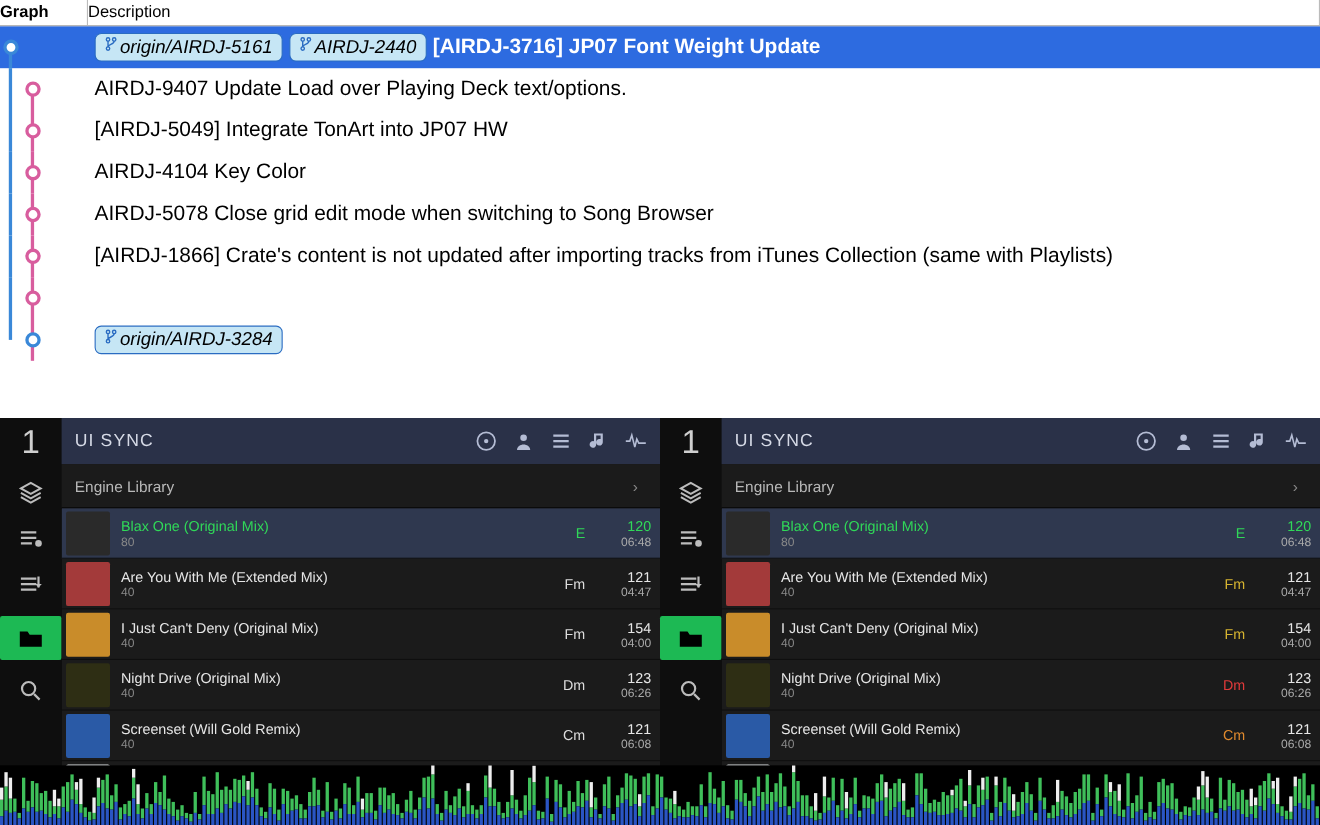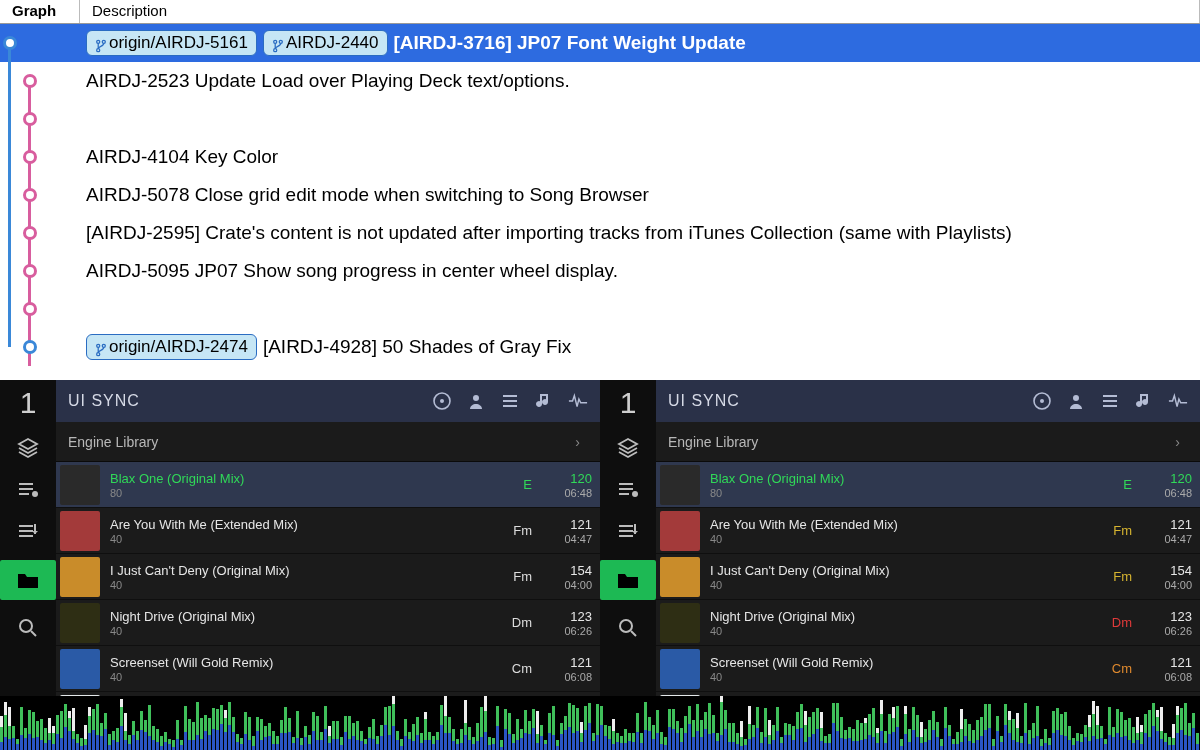--- a/index.html
+++ b/index.html
@@ -1,40 +1,40 @@
 <!DOCTYPE html>
 <html><head>
 <meta charset="utf-8">
 <style>
   * { box-sizing: border-box; margin: 0; padding: 0; }
   body { font-family: "Helvetica Neue", Arial, sans-serif; width: 1200px; height: 750px; overflow: hidden; background: #fff; }
 
   
   .git-section { width: 100%; height: 380px; background: #fff; overflow: hidden; }
   .git-header { display: flex; border-bottom: 1px solid #999; height: 24px; font-size: 15px; color: #000; }
-  .git-header-col { padding: 2px 12px; border-right: 1px solid #bbb; }
+  .git-header-col { padding: 2px 0; border-right: 1px solid #bbb; }
   .git-header-col.graph { width: 80px; font-weight: bold; }
   .git-header-col.desc { flex: 1; }
 
   .git-rows { position: relative; }
   .git-row { display: flex; align-items: center; height: 38px; font-size: 19px; position: relative; }
   .git-row.selected { background: #2d6be0; color: #fff; }
   .git-row .graph-col { width: 80px; position: relative; height: 100%; flex-shrink: 0; }
   .git-row .desc-col { flex: 1; display: flex; align-items: center; gap: 6px; padding-left: 6px; }
 
   .commit-node { position: absolute; width: 14px; height: 14px; border-radius: 50%; border: 3px solid; background: #fff; top: 50%; transform: translateY(-50%); }
   .commit-line { position: absolute; width: 3px; top: 0; bottom: 0; }
   .commit-line.half-top { bottom: 50%; }
   .commit-line.half-bottom { top: 50%; }
   .line-blue { background: #3a88d8; }
   .line-pink { background: #d85d9e; }
   .node-blue { border-color: #3a88d8; }
   .node-pink { border-color: #d85d9e; }
 
-  .branch-tag { display: inline-flex; align-items: flex-end; gap: 2px; padding: 2px 8px; border-radius: 6px; border: 1.5px solid #2a6cc2; background: #c6e6f5; color: #000; font-size: 17px; font-weight: 500; }
+  .branch-tag { display: inline-flex; align-items: flex-start; gap: 2px; padding: 2px 8px; border-radius: 6px; border: 1.5px solid #2a6cc2; background: #c6e6f5; color: #000; font-size: 17px; font-weight: 500; font-style: italic; }
   .branch-tag.pink { background: #f6d5ea; border-color: #c45a99; }
   .branch-tag svg { width: 12px; height: 14px; }
 
   .commit-msg { color: #000; }
   .git-row.selected .commit-msg { color: #fff; font-weight: 600; }
 
   
   .dj-section { width: 100%; height: 370px; display: flex; background: #000; }
   .dj-pane { width: 600px; height: 370px; position: relative; color: #c9c9c9; font-family: Arial, sans-serif; display: flex; flex-direction: column; }
 
@@ -114,29 +114,32 @@
           <span class="commit-msg">[AIRDJ-3716] JP07 Font Weight Update</span>
         </div>
       </div>
       <div class="git-row">
         <div class="graph-col">
           <div class="commit-line line-blue" style="left: 8px;"></div>
           <div class="commit-line line-pink half-bottom" style="left: 28px;"></div>
           <div class="commit-node node-pink" style="left: 23px;"></div>
         </div>
         <div class="desc-col">
-          <span class="commit-msg">AIRDJ-2523 Update Load over Playing Deck text/options.</span>
+          <span class="commit-msg">AIRDJ-9407 Update Load over Playing Deck text/options.</span>
         </div>
       </div>
       <div class="git-row">
         <div class="graph-col">
           <div class="commit-line line-blue" style="left: 8px;"></div>
           <div class="commit-line line-pink" style="left: 28px;"></div>
           <div class="commit-node node-pink" style="left: 23px;"></div>
         </div>
+        <div class="desc-col">
+          <span class="commit-msg">[AIRDJ-5049] Integrate TonArt into JP07 HW</span>
+        </div>
       </div>
       <div class="git-row">
         <div class="graph-col">
           <div class="commit-line line-blue" style="left: 8px;"></div>
           <div class="commit-line line-pink" style="left: 28px;"></div>
           <div class="commit-node node-pink" style="left: 23px;"></div>
         </div>
         <div class="desc-col">
           <span class="commit-msg">AIRDJ-4104 Key Color</span>
         </div>
@@ -151,31 +154,21 @@
           <span class="commit-msg">AIRDJ-5078 Close grid edit mode when switching to Song Browser</span>
         </div>
       </div>
       <div class="git-row">
         <div class="graph-col">
           <div class="commit-line line-blue" style="left: 8px;"></div>
           <div class="commit-line line-pink" style="left: 28px;"></div>
           <div class="commit-node node-pink" style="left: 23px;"></div>
         </div>
         <div class="desc-col">
-          <span class="commit-msg">[AIRDJ-2595] Crate's content is not updated after importing tracks from iTunes Collection (same with Playlists)</span>
-        </div>
-      </div>
-      <div class="git-row">
-        <div class="graph-col">
-          <div class="commit-line line-blue" style="left: 8px;"></div>
-          <div class="commit-line line-pink" style="left: 28px;"></div>
-          <div class="commit-node node-pink" style="left: 23px;"></div>
-        </div>
-        <div class="desc-col">
-          <span class="commit-msg">AIRDJ-5095 JP07 Show song progress in center wheel display.</span>
+          <span class="commit-msg">[AIRDJ-1866] Crate's content is not updated after importing tracks from iTunes Collection (same with Playlists)</span>
         </div>
       </div>
       <div class="git-row">
         <div class="graph-col">
           <div class="commit-line line-blue" style="left: 8px;"></div>
           <div class="commit-line line-pink" style="left: 28px;"></div>
           <div class="commit-node node-pink" style="left: 23px;"></div>
         </div>
       </div>
       <div class="git-row">
@@ -185,23 +178,22 @@
           <div class="commit-node node-blue" style="left: 23px;"></div>
         </div>
         <div class="desc-col">
           <span class="branch-tag">
             <svg viewBox="0 0 16 20">
               <circle cx="4" cy="4" r="2.2" fill="none" stroke="#2a6cc2" stroke-width="1.8"></circle>
               <circle cx="12" cy="4" r="2.2" fill="none" stroke="#2a6cc2" stroke-width="1.8"></circle>
               <circle cx="4" cy="16" r="2.2" fill="none" stroke="#2a6cc2" stroke-width="1.8"></circle>
               <path d="M4 6 V14 M12 6 C12 11 4 10 4 14" fill="none" stroke="#2a6cc2" stroke-width="1.8"></path>
             </svg>
-            <span>origin/AIRDJ-2474</span>
+            <span>origin/AIRDJ-3284</span>
           </span>
-          <span class="commit-msg">[AIRDJ-4928] 50 Shades of Gray Fix</span>
         </div>
       </div>
     </div>
 </div>
 
 <div class="dj-section">
   <div class="dj-pane" id="dj-left">
       <div class="dj-body">
         <div class="dj-sidebar">
           <div class="deck-num">1</div>

